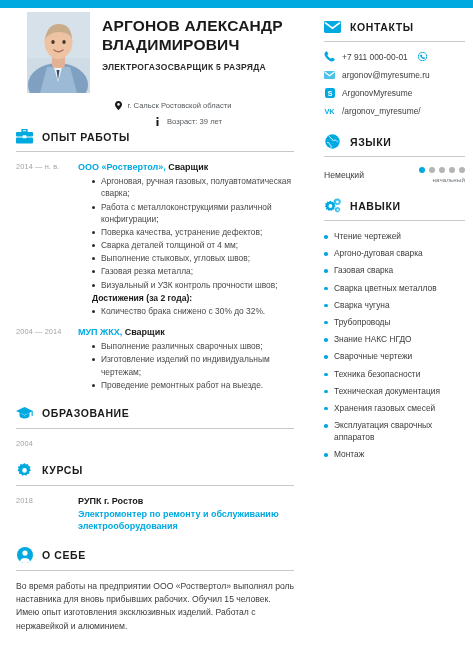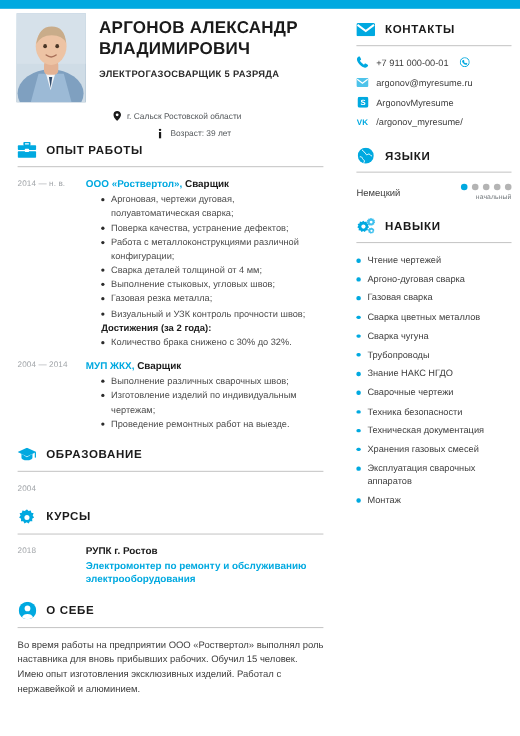--- a/index.html
+++ b/index.html
@@ -9,21 +9,21 @@
     background: #ffffff;
     color: #3c3c3c;
     position: relative;
     overflow: hidden;
   }
   .page { width: 473px; height: 669px; position: relative; background:#fff; }
 
   .topbar { position:absolute; top:0; left:0; width:473px; height:8px; background:#00a9e0; }
 
   
-  .header { position:absolute; top:8px; left:0; width:424px; height:110px; }
+  .header { position:absolute; top:8px; left:12px; width:424px; height:110px; }
   .photo {
     position:absolute; left:15px; top:4px; width:63px; height:81px;
     background:linear-gradient(160deg,#c9d8e3 0%,#aec3d4 40%,#8fa8bd 100%);
     overflow:hidden;
   }
   .photo svg { display:block; }
   .name-block { position:absolute; left:90px; top:8px; width:215px; }
   .name {
     font-size:15.5px; font-weight:bold; color:#1a1a1a; line-height:1.25;
     letter-spacing:0.2px; text-transform:uppercase;
@@ -155,23 +155,23 @@
       </div>
       <div class="sec-rule"></div>
 
       <div class="entry">
         <div class="entry-date">2014 — н. в.</div>
         <div class="entry-body">
           <div class="entry-title">
             <span class="org">ООО «Роствертол»,</span><span class="role"> Сварщик</span>
           </div>
           <ul class="bul">
-            <li>Аргоновая, чертежи дуговая, полуавтоматическая сварка;</li>
+            <li>Аргоновая, ручная газовых, полуавтоматическая сварка;</li>
+            <li>Работа с металлоконструкциями различной конфигурации;</li>
             <li>Поверка качества, устранение дефектов;</li>
-            <li>Работа с металлоконструкциями различной конфигурации;</li>
             <li>Сварка деталей толщиной от 4 мм;</li>
             <li>Выполнение стыковых, угловых швов;</li>
             <li>Газовая резка металла;</li>
             <li>Визуальный и УЗК контроль прочности швов;</li>
           </ul>
           <div class="ach-head">Достижения (за 2 года):</div>
           <ul class="bul">
             <li>Количество брака снижено с 30% до 32%.</li>
           </ul>
         </div>

